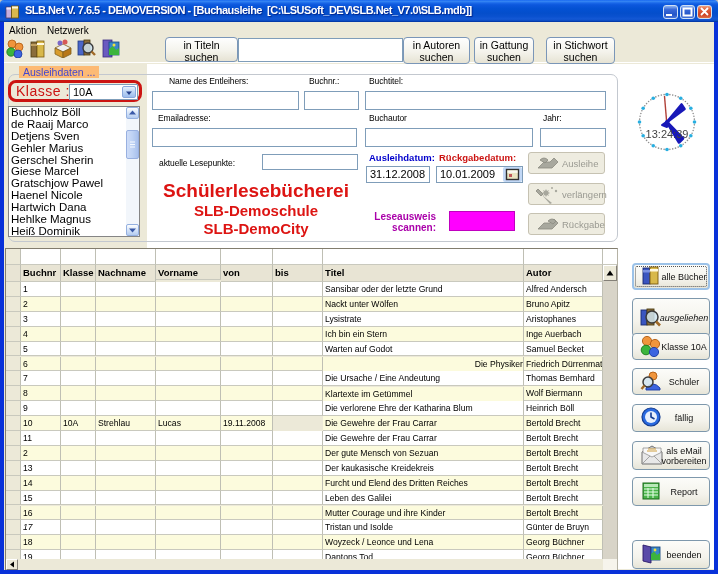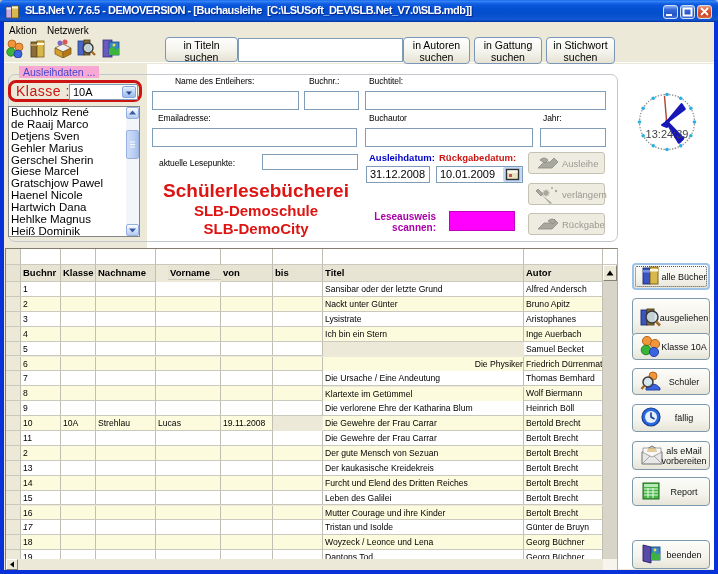--- a/index.html
+++ b/index.html
@@ -16,21 +16,21 @@
   #btnmin{left:663px;background:linear-gradient(180deg,#8db3f0 0%,#3969d8 30%,#2456c8 70%,#4472d8 100%);}
   #btnmax{left:680px;background:linear-gradient(180deg,#8db3f0 0%,#3969d8 30%,#2456c8 70%,#4472d8 100%);}
   #btnclose{left:697px;background:linear-gradient(180deg,#f0a080 0%,#e0603a 30%,#cc4325 70%,#e06a40 100%);}
   #client{left:4px;top:22px;width:710px;height:548px;background:#ece9d8;overflow:hidden;}
   
   .lbl{font-size:8.5px;color:#000;white-space:nowrap;letter-spacing:-0.1px;}
   .inp{background:#fff;border:1px solid #7f9db9;box-sizing:border-box;}
   #whiteA{left:143px;top:42px;width:567px;height:184px;background:#fff;}
   #whiteB{left:612px;top:42px;width:98px;height:505px;background:#fff;}
   #groupbox{left:4px;top:52px;width:608px;height:166px;border:1px solid #c3c8cf;border-radius:7px;}
-  #gblabel{left:15px;top:44px;font-size:10.5px;color:#4347cf;background:#f9a8d4;padding:0 4px;}
+  #gblabel{left:15px;top:44px;font-size:10.5px;color:#4347cf;background:#fdba74;padding:0 4px;}
   #redbox{left:4px;top:58px;width:134px;height:22px;border:3px solid #cc1412;border-radius:8px;background:#ece9d8;box-sizing:border-box;}
   #klasse{left:12px;top:61px;font-size:14px;font-weight:normal;color:#cc1412;letter-spacing:0.5px;}
   #dropdown{left:65px;top:62px;width:69px;height:16px;}
   #listbox{left:4px;top:84px;width:132px;height:131px;background:#fff;
      border:1px solid #858585;box-sizing:border-box;font-size:11.5px;}
   #listbox .li{height:11.9px;line-height:11.9px;padding-left:2px;white-space:nowrap;}
   .searchbtn{background:linear-gradient(180deg,#fefefe 0%,#f4f3ec 55%,#e6e3d4 100%);
      border:1px solid #7a96b8;border-radius:4px;box-sizing:border-box;
      font-size:10.5px;line-height:12px;text-align:center;padding-top:1px;color:#000;}
   .actbtn{background:#eeece0;border:1px solid #c6c2b2;border-radius:3px;box-sizing:border-box;
@@ -125,39 +125,39 @@
         <rect x="7" y="3" width="10" height="13" fill="#3a86c8" stroke="#1a4a80" stroke-width="0.8"></rect>
         <path d="M7 10 L11 7 L14 11 L17 9 L17 16 L7 16 Z" fill="#3cb43c"></path>
         <circle cx="12" cy="6" r="1.5" fill="#f0e040"></circle>
       </g>
     </svg>
   </div>
 
   <div class="ab searchbtn" style="left:161px;top:15px;width:73px;height:25px;">in Titeln<br>suchen</div>
   <div class="ab inp" style="left:234px;top:16px;width:165px;height:24px;"></div>
   <div class="ab searchbtn" style="left:399px;top:15px;width:67px;height:27px;">in Autoren<br>suchen</div>
-  <div class="ab searchbtn" style="left:470px;top:15px;width:68px;height:27px;">in Gattung<br>suchen</div>
+  <div class="ab searchbtn" style="left:470px;top:15px;width:60px;height:27px;">in Gattung<br>suchen</div>
   <div class="ab searchbtn" style="left:542px;top:15px;width:69px;height:27px;">in Stichwort<br>suchen</div>
 
   <div id="groupbox" class="ab"></div>
   <div id="gblabel" class="ab">Ausleihdaten ...</div>
 
   <div id="redbox" class="ab"></div>
   <div id="klasse" class="ab">Klasse&nbsp;:</div>
   <div id="dropdown" class="ab inp" style="font-size:11px;line-height:14px;padding-left:3px;">10A
     <div style="position:absolute;right:1px;top:1px;width:14px;height:12px;border-radius:2px;
       background:linear-gradient(180deg,#e6f0fc 0%,#bcd4f4 50%,#9cbcec 100%);border:1px solid #88a8dc;box-sizing:border-box;">
       <svg width="12" height="10">
           <path d="M3 3.5 L6 7 L9 3.5 Z" fill="#24408c"></path>
         </svg>
     </div>
   </div>
 
   <div id="listbox" class="ab">
-    <div class="li">Buchholz René</div>
+    <div class="li">Buchholz Böll</div>
     <div class="li">de Raaij Marco</div>
     <div class="li">Detjens Sven</div>
     <div class="li">Gehler Marius</div>
     <div class="li">Gerschel Sherin</div>
     <div class="li">Giese Marcel</div>
     <div class="li">Gratschjow Pawel</div>
     <div class="li">Haenel Nicole</div>
     <div class="li">Hartwich Dana</div>
     <div class="li">Hehlke Magnus</div>
     <div class="li">Heiß Dominik</div>
@@ -178,21 +178,21 @@
       <svg width="11" height="27">
           <g stroke="#f6faff" stroke-width="1">
             <line x1="3" y1="11" x2="8" y2="11"></line>
             <line x1="3" y1="13.5" x2="8" y2="13.5"></line>
             <line x1="3" y1="16" x2="8" y2="16"></line>
           </g>
         </svg>
     </div>
   </div>
 
-  <div class="ab lbl" style="left:171px;top:54px;text-align:center;">Name des Entleihers:</div>
+  <div class="ab lbl" style="left:165px;top:54px;text-align:center;">Name des Entleihers:</div>
   <div class="ab inp" style="left:148px;top:69px;width:147px;height:19px;"></div>
   <div class="ab lbl" style="left:305px;top:54px;">Buchnr.:</div>
   <div class="ab inp" style="left:300px;top:69px;width:55px;height:19px;"></div>
   <div class="ab lbl" style="left:365px;top:54px;">Buchtitel:</div>
   <div class="ab inp" style="left:361px;top:69px;width:241px;height:19px;"></div>
   <div class="ab lbl" style="left:154px;top:91px;">Emailadresse:</div>
   <div class="ab inp" style="left:148px;top:106px;width:205px;height:19px;"></div>
   <div class="ab lbl" style="left:365px;top:91px;">Buchautor</div>
   <div class="ab inp" style="left:361px;top:106px;width:168px;height:19px;"></div>
   <div class="ab lbl" style="left:539px;top:91px;">Jahr:</div>
@@ -331,42 +331,42 @@
 <div class="cell rowA" style="left:150px;top:0;width:65px;height:16px;"></div>
 <div class="cell rowA" style="left:215px;top:0;width:52px;height:16px;"></div>
 <div class="cell rowA" style="left:267px;top:0;width:50px;height:16px;"></div>
 <div class="cell rowA" style="left:317px;top:0;width:201px;height:16px;"></div>
 <div class="cell rowA" style="left:518px;top:0;width:79px;height:16px;"></div>
 <div class="cell sel" style="left:0;top:0;width:15px;height:16px;"></div>
 <div class="cell hdr" style="left:0px;top:16px;width:15px;height:17px;line-height:16px;"></div>
 <div class="cell hdr" style="left:15px;top:16px;width:40px;height:17px;line-height:16px;">Buchnr</div>
 <div class="cell hdr" style="left:55px;top:16px;width:35px;height:17px;line-height:16px;">Klasse</div>
 <div class="cell hdr" style="left:90px;top:16px;width:60px;height:17px;line-height:16px;">Nachname</div>
-<div class="cell hdr" style="left:150px;top:16px;width:65px;height:15px;line-height:16px;margin-left:12px;">Vorname</div>
+<div class="cell hdr" style="left:150px;top:16px;width:65px;height:15px;line-height:16px;">Vorname</div>
 <div class="cell hdr" style="left:215px;top:16px;width:52px;height:17px;line-height:16px;">von</div>
 <div class="cell hdr" style="left:267px;top:16px;width:50px;height:17px;line-height:16px;">bis</div>
 <div class="cell hdr" style="left:317px;top:16px;width:201px;height:17px;line-height:16px;">Titel</div>
 <div class="cell hdr" style="left:518px;top:16px;width:79px;height:17px;line-height:16px;">Autor</div>
 <div class="cell sel" style="left:0;top:33.0px;width:15px;height:14.899999999999999px;"></div>
 <div class="cell rowA" style="left:15px;top:33.0px;width:40px;height:14.899999999999999px;">1</div>
 <div class="cell rowA" style="left:55px;top:33.0px;width:35px;height:14.899999999999999px;"></div>
 <div class="cell rowA" style="left:90px;top:33.0px;width:60px;height:14.899999999999999px;"></div>
 <div class="cell rowA" style="left:150px;top:33.0px;width:65px;height:14.899999999999999px;"></div>
 <div class="cell rowA" style="left:215px;top:33.0px;width:52px;height:14.899999999999999px;"></div>
 <div class="cell rowA" style="left:267px;top:33.0px;width:50px;height:14.899999999999999px;"></div>
 <div class="cell rowA" style="left:317px;top:33.0px;width:201px;height:14.899999999999999px;">Sansibar oder der letzte Grund</div>
 <div class="cell rowA" style="left:518px;top:33.0px;width:79px;height:14.899999999999999px;">Alfred Andersch</div>
 <div class="cell sel" style="left:0;top:47.9px;width:15px;height:14.899999999999999px;"></div>
 <div class="cell rowB" style="left:15px;top:47.9px;width:40px;height:14.899999999999999px;">2</div>
 <div class="cell rowB" style="left:55px;top:47.9px;width:35px;height:14.899999999999999px;"></div>
 <div class="cell rowB" style="left:90px;top:47.9px;width:60px;height:14.899999999999999px;"></div>
 <div class="cell rowB" style="left:150px;top:47.9px;width:65px;height:14.899999999999999px;"></div>
 <div class="cell rowB" style="left:215px;top:47.9px;width:52px;height:14.899999999999999px;"></div>
 <div class="cell rowB" style="left:267px;top:47.9px;width:50px;height:14.899999999999999px;"></div>
-<div class="cell rowB" style="left:317px;top:47.9px;width:201px;height:14.899999999999999px;">Nackt unter Günter</div>
+<div class="cell rowB" style="left:317px;top:47.9px;width:201px;height:14.899999999999999px;">Nackt unter Wölfen</div>
 <div class="cell rowB" style="left:518px;top:47.9px;width:79px;height:14.899999999999999px;">Bruno Apitz</div>
 <div class="cell sel" style="left:0;top:62.8px;width:15px;height:14.900000000000006px;"></div>
 <div class="cell rowA" style="left:15px;top:62.8px;width:40px;height:14.900000000000006px;">3</div>
 <div class="cell rowA" style="left:55px;top:62.8px;width:35px;height:14.900000000000006px;"></div>
 <div class="cell rowA" style="left:90px;top:62.8px;width:60px;height:14.900000000000006px;"></div>
 <div class="cell rowA" style="left:150px;top:62.8px;width:65px;height:14.900000000000006px;"></div>
 <div class="cell rowA" style="left:215px;top:62.8px;width:52px;height:14.900000000000006px;"></div>
 <div class="cell rowA" style="left:267px;top:62.8px;width:50px;height:14.900000000000006px;"></div>
 <div class="cell rowA" style="left:317px;top:62.8px;width:201px;height:14.900000000000006px;">Lysistrate</div>
 <div class="cell rowA" style="left:518px;top:62.8px;width:79px;height:14.900000000000006px;">Aristophanes</div>
@@ -379,20 +379,21 @@
 <div class="cell rowB" style="left:267px;top:77.7px;width:50px;height:14.899999999999991px;"></div>
 <div class="cell rowB" style="left:317px;top:77.7px;width:201px;height:14.899999999999991px;">Ich bin ein Stern</div>
 <div class="cell rowB" style="left:518px;top:77.7px;width:79px;height:14.899999999999991px;">Inge Auerbach</div>
 <div class="cell sel" style="left:0;top:92.6px;width:15px;height:14.900000000000006px;"></div>
 <div class="cell rowA" style="left:15px;top:92.6px;width:40px;height:14.900000000000006px;">5</div>
 <div class="cell rowA" style="left:55px;top:92.6px;width:35px;height:14.900000000000006px;"></div>
 <div class="cell rowA" style="left:90px;top:92.6px;width:60px;height:14.900000000000006px;"></div>
 <div class="cell rowA" style="left:150px;top:92.6px;width:65px;height:14.900000000000006px;"></div>
 <div class="cell rowA" style="left:215px;top:92.6px;width:52px;height:14.900000000000006px;"></div>
 <div class="cell rowA" style="left:267px;top:92.6px;width:50px;height:14.900000000000006px;"></div>
+<div class="cell rowA" style="left:317px;top:92.6px;width:201px;height:14.900000000000006px;">Warten auf Godot</div>
 <div class="cell rowA" style="left:518px;top:92.6px;width:79px;height:14.900000000000006px;">Samuel Becket</div>
 <div class="cell sel" style="left:0;top:107.5px;width:15px;height:14.900000000000006px;"></div>
 <div class="cell rowB" style="left:15px;top:107.5px;width:40px;height:14.900000000000006px;">6</div>
 <div class="cell rowB" style="left:55px;top:107.5px;width:35px;height:14.900000000000006px;"></div>
 <div class="cell rowB" style="left:90px;top:107.5px;width:60px;height:14.900000000000006px;"></div>
 <div class="cell rowB" style="left:150px;top:107.5px;width:65px;height:14.900000000000006px;"></div>
 <div class="cell rowB" style="left:215px;top:107.5px;width:52px;height:14.900000000000006px;"></div>
 <div class="cell rowB" style="left:267px;top:107.5px;width:50px;height:14.900000000000006px;"></div>
 <div class="cell rowB" style="left:317px;top:107.5px;width:201px;height:29px;text-align:right;">Die Physiker</div>
 <div class="cell rowB" style="left:518px;top:107.5px;width:79px;height:14.900000000000006px;">Friedrich Dürrenmatt</div>
@@ -531,21 +532,21 @@
   <div class="ab btnR" id="focusbtn" style="top:241px;height:27px;">
     <div style="position:absolute;left:1px;top:1px;right:1px;bottom:1px;border:1px dotted #555;border-radius:2px;"></div>
     <span class="ic"><svg width="22" height="22" viewBox="0 0 22 22">
       <rect x="2" y="3" width="7" height="16" fill="#3a55c0" stroke="#1a2a70" stroke-width="0.9"></rect>
       <rect x="9" y="2" width="8" height="17" fill="#d8b84a" stroke="#7a5a10" stroke-width="0.9"></rect>
       <rect x="9" y="4" width="8" height="2.5" fill="#fff8e0"></rect>
       <rect x="2" y="5" width="7" height="2.5" fill="#7a90e0"></rect>
         </svg></span>
     <span class="tx">alle Bücher</span>
     </div>
-  <div class="ab btnR" style="top:276px;height:39px;">
+  <div class="ab btnR" style="top:276px;height:39px;font-style:italic;">
     <span class="ic"><svg width="22" height="22" viewBox="0 0 22 22">
       <rect x="1" y="4" width="6" height="15" fill="#3a55c0" stroke="#1a2a70" stroke-width="0.9"></rect>
       <rect x="7" y="3" width="7" height="16" fill="#8a6d3b" stroke="#4a3a10" stroke-width="0.9"></rect>
       <circle cx="12" cy="11" r="6" fill="#cfe4f0" fill-opacity="0.85" stroke="#3a3a3a" stroke-width="1.5"></circle>
       <line x1="16" y1="15.5" x2="20" y2="19.5" stroke="#a06a28" stroke-width="2.6"></line>
         </svg></span>
     <span class="tx">ausgeliehen</span>
     </div>
   <div class="ab btnR" style="top:311px;height:27px;">
     <span class="ic"><svg width="22" height="22" viewBox="0 0 22 22">

